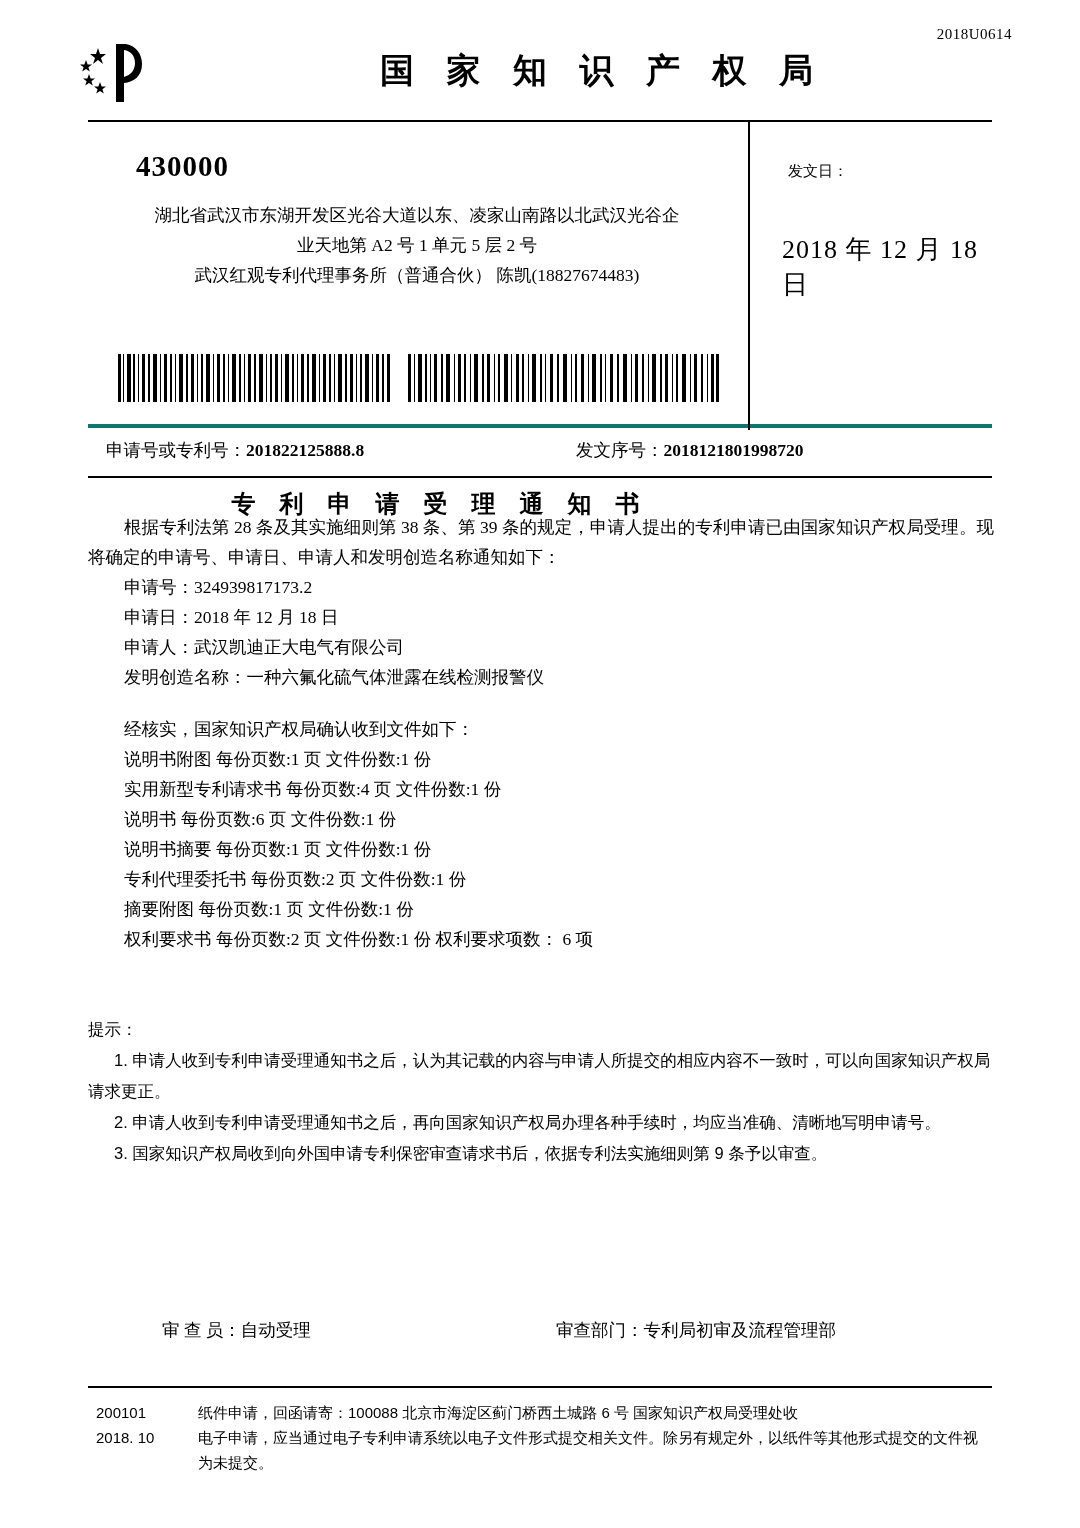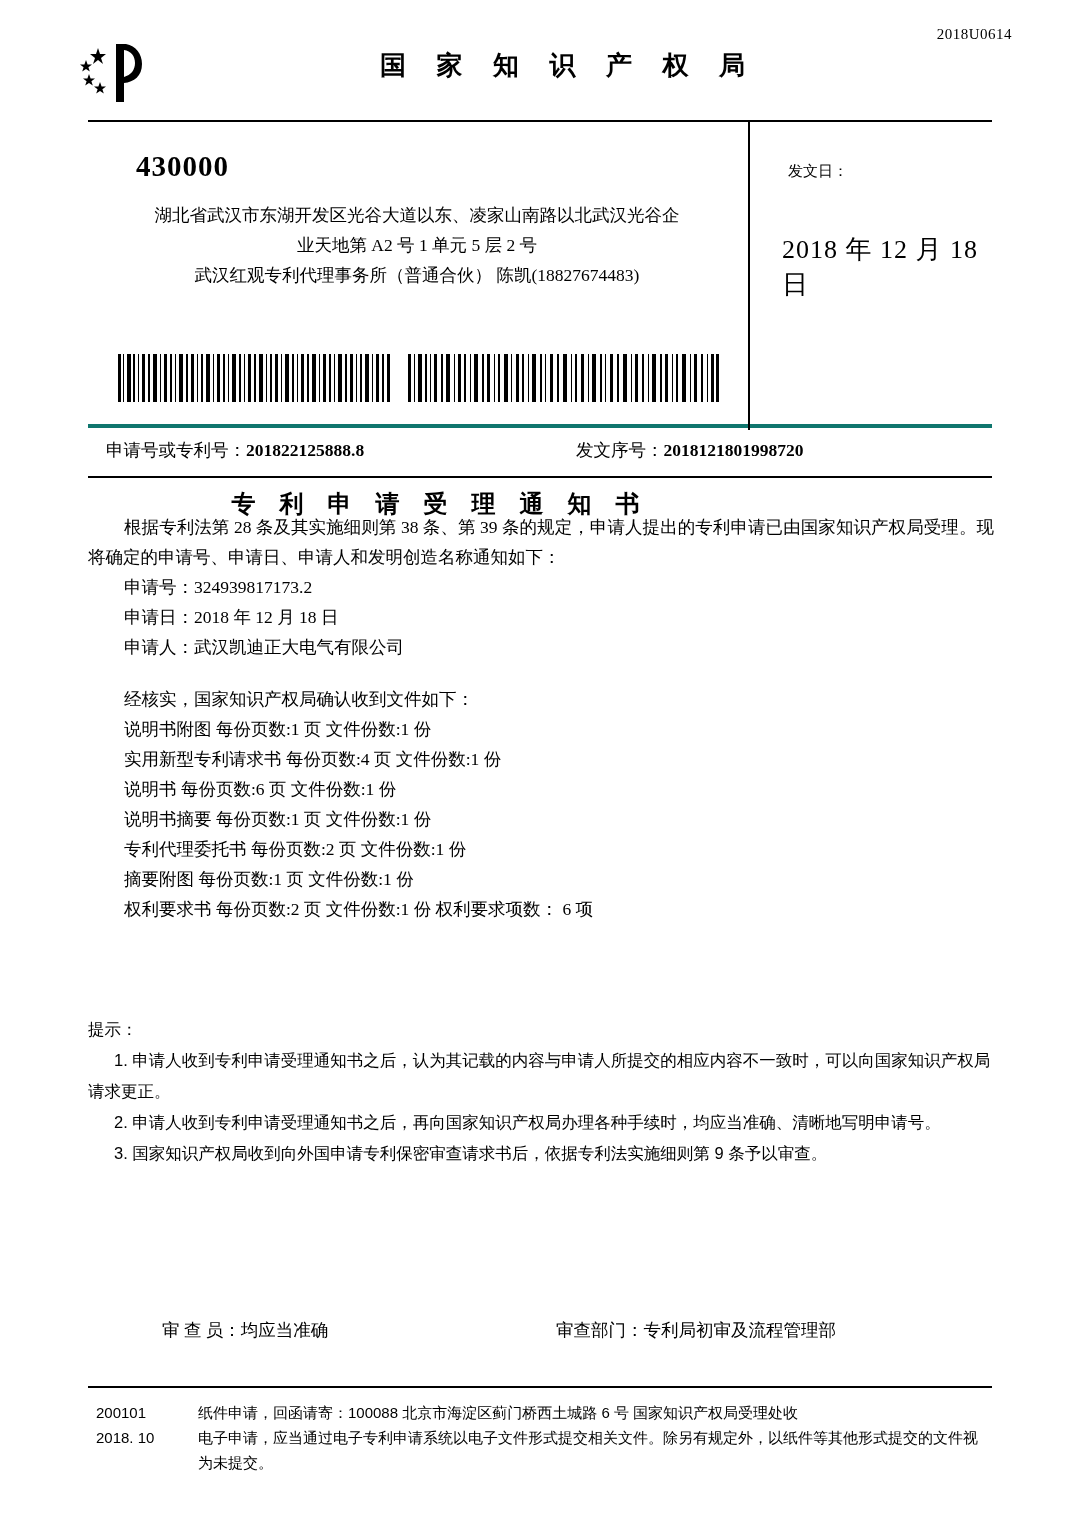--- a/index.html
+++ b/index.html
@@ -45,21 +45,21 @@
     position: absolute;
     left: 0;
     top: 0;
     width: 78px;
     height: 62px;
   }
   .org-title {
     position: absolute;
     left: 300px;
     top: 6px;
-    font-size: 26px;
+    font-size: 34px;
     font-weight: bold;
     letter-spacing: 12px;
     font-family: "Liberation Serif", serif;
   }
 
   
   .addr-box {
     position: absolute;
     top: 112px;
     left: 88px;
@@ -400,20 +400,21 @@
     </div>
   </div>
 
   <div class="doc-title">专 利 申 请 受 理 通 知 书</div>
 
   <div class="body">
     <div class="para">根据专利法第 28 条及其实施细则第 38 条、第 39 条的规定，申请人提出的专利申请已由国家知识产权局受理。现将确定的申请号、申请日、申请人和发明创造名称通知如下：</div>
     <div class="field">申请号：324939817173.2</div>
     <div class="field">申请日：2018 年 12 月 18 日</div>
     <div class="field">申请人：武汉凯迪正大电气有限公司</div>
+    <div class="field">发明创造名称：一种六氟化硫气体泄露在线检测报警仪</div>
 
     <div class="gap"></div>
 
     <div class="field">经核实，国家知识产权局确认收到文件如下：</div>
     <div class="field">说明书附图 每份页数:1 页 文件份数:1 份</div>
     <div class="field">实用新型专利请求书 每份页数:4 页 文件份数:1 份</div>
     <div class="field">说明书 每份页数:6 页 文件份数:1 份</div>
     <div class="field">说明书摘要 每份页数:1 页 文件份数:1 份</div>
     <div class="field">专利代理委托书 每份页数:2 页 文件份数:1 份</div>
     <div class="field">摘要附图 每份页数:1 页 文件份数:1 份</div>
@@ -422,21 +423,21 @@
 
   <div class="tips">
     <div>提示：</div>
     <div class="tip-item">1. 申请人收到专利申请受理通知书之后，认为其记载的内容与申请人所提交的相应内容不一致时，可以向国家知识产权局请求更正。</div>
     <div class="tip-item">2. 申请人收到专利申请受理通知书之后，再向国家知识产权局办理各种手续时，均应当准确、清晰地写明申请号。</div>
     <div class="tip-item">3. 国家知识产权局收到向外国申请专利保密审查请求书后，依据专利法实施细则第 9 条予以审查。</div>
   </div>
 
   <div class="sig">
     <div class="examiner">
-      <span>审 查 员：</span><span>均应当准确</span>
+      <span>审 查 员：</span><span>自动受理</span>
     </div>
     <div class="dept">
       <span>审查部门：</span><span>专利局初审及流程管理部</span>
     </div>
   </div>
 
   <div class="footer-rule"></div>
 
   <div class="footer">
     <div class="codes">

